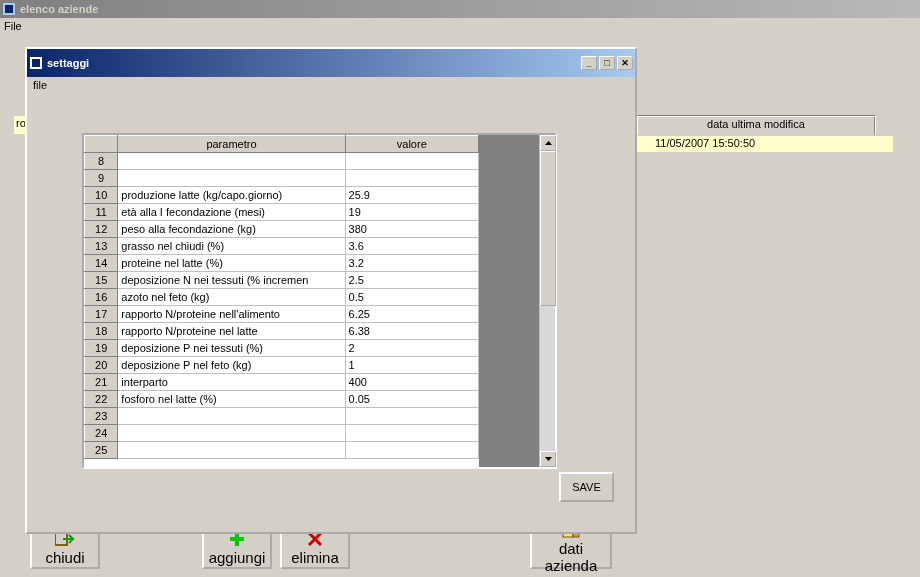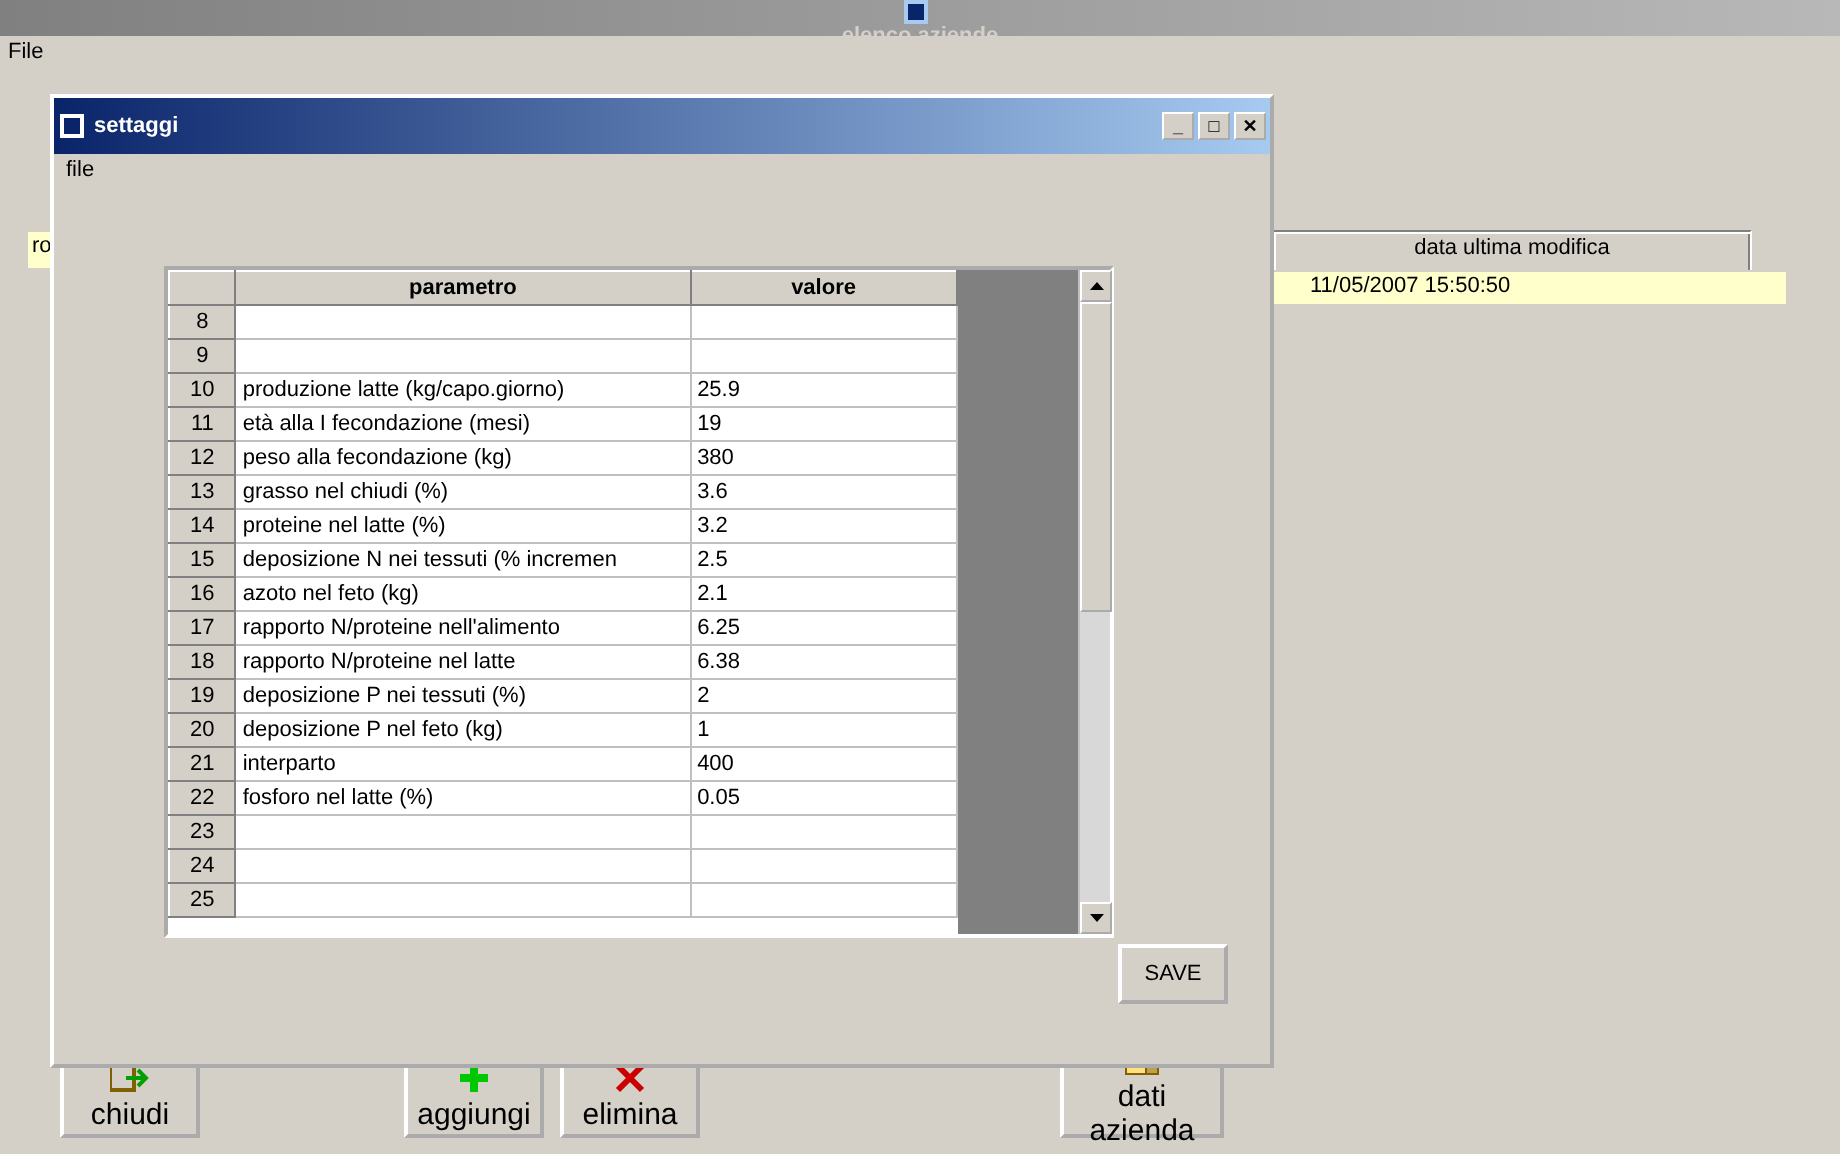--- a/index.html
+++ b/index.html
@@ -20,21 +20,20 @@
   background: #d4d0c8;
 }
 .outer-titlebar {
   height: 18px;
   background: linear-gradient(to right, #808080, #b8b8b8);
   color: #d4d0c8;
   display: flex;
   align-items: center;
   padding: 0 2px;
   font-weight: bold;
-  flex-direction: column;
 }
 .outer-titlebar-icon {
   width: 14px; height: 14px;
   margin-right: 4px;
   display: inline-flex;
   align-items: center;
   justify-content: center;
 }
 .outer-content {
   position: absolute;
@@ -152,21 +151,21 @@
   text-align: left;
   height: 17px;
   overflow: hidden;
   white-space: nowrap;
 }
 .grid-table th {
   background: #d4d0c8;
   border: 1px solid #808080;
   border-top-color: #fff;
   border-left-color: #fff;
-  font-weight: bold;
+  font-weight: normal;
   text-align: center;
 }
 .grid-table .rowhead {
   background: #d4d0c8;
   border: 1px solid #808080;
   border-top-color: #fff;
   border-left-color: #fff;
   text-align: center;
   width: 32px;
 }
@@ -386,21 +385,21 @@
                   <td>3.2</td>
                 </tr>
                 <tr>
                   <td class="rowhead">15</td>
                   <td>deposizione N nei tessuti (% incremen</td>
                   <td>2.5</td>
                 </tr>
                 <tr>
                   <td class="rowhead">16</td>
                   <td>azoto nel feto (kg)</td>
-                  <td>2.1</td>
+                  <td>0.5</td>
                 </tr>
                 <tr>
                   <td class="rowhead">17</td>
                   <td>rapporto N/proteine nell'alimento</td>
                   <td>6.25</td>
                 </tr>
                 <tr>
                   <td class="rowhead">18</td>
                   <td>rapporto N/proteine nel latte</td>
                   <td>6.38</td>

